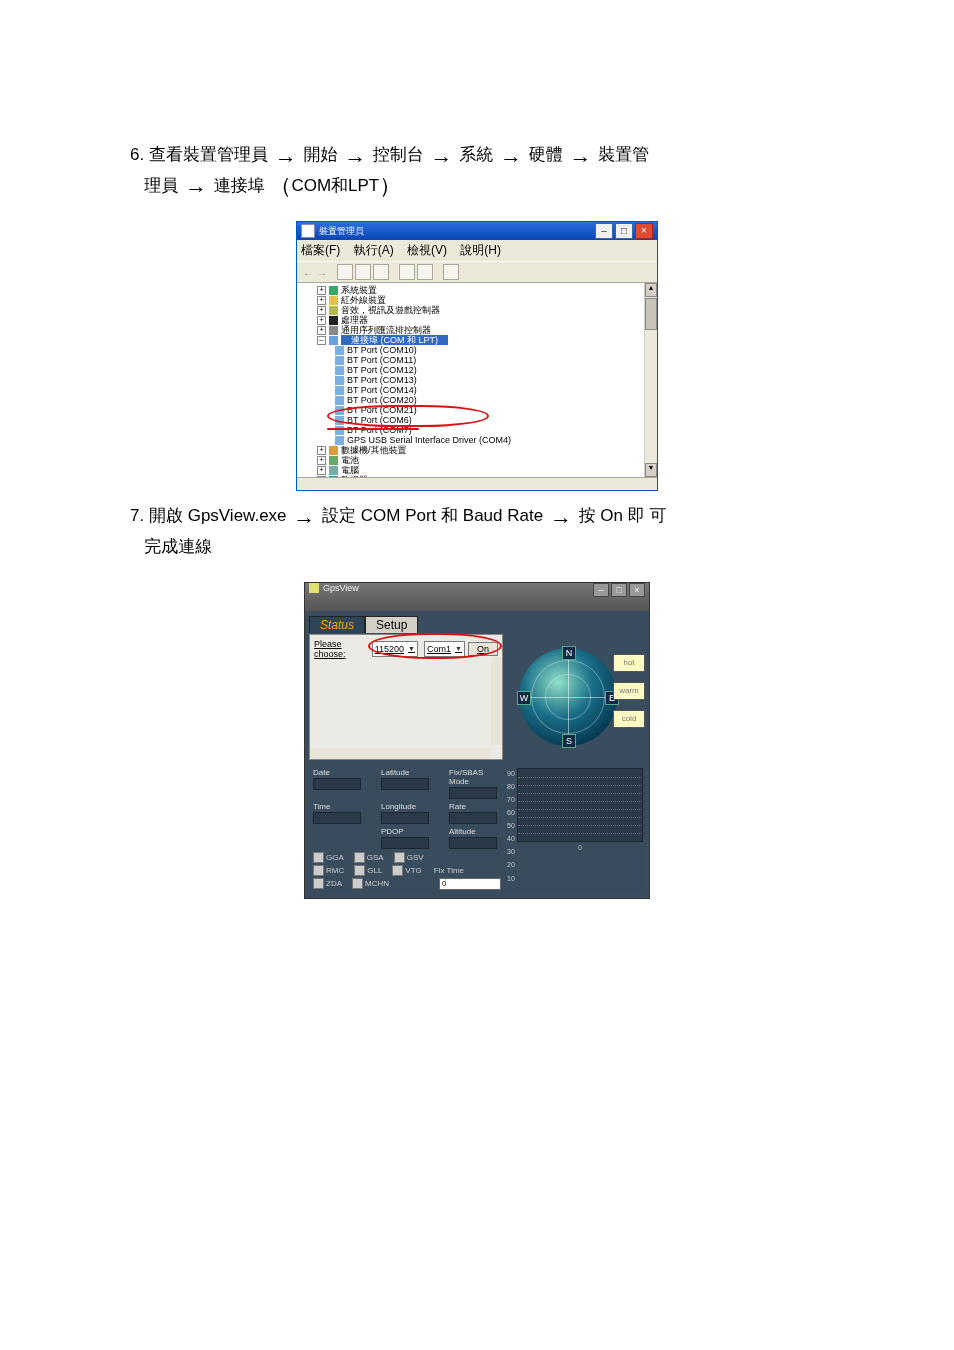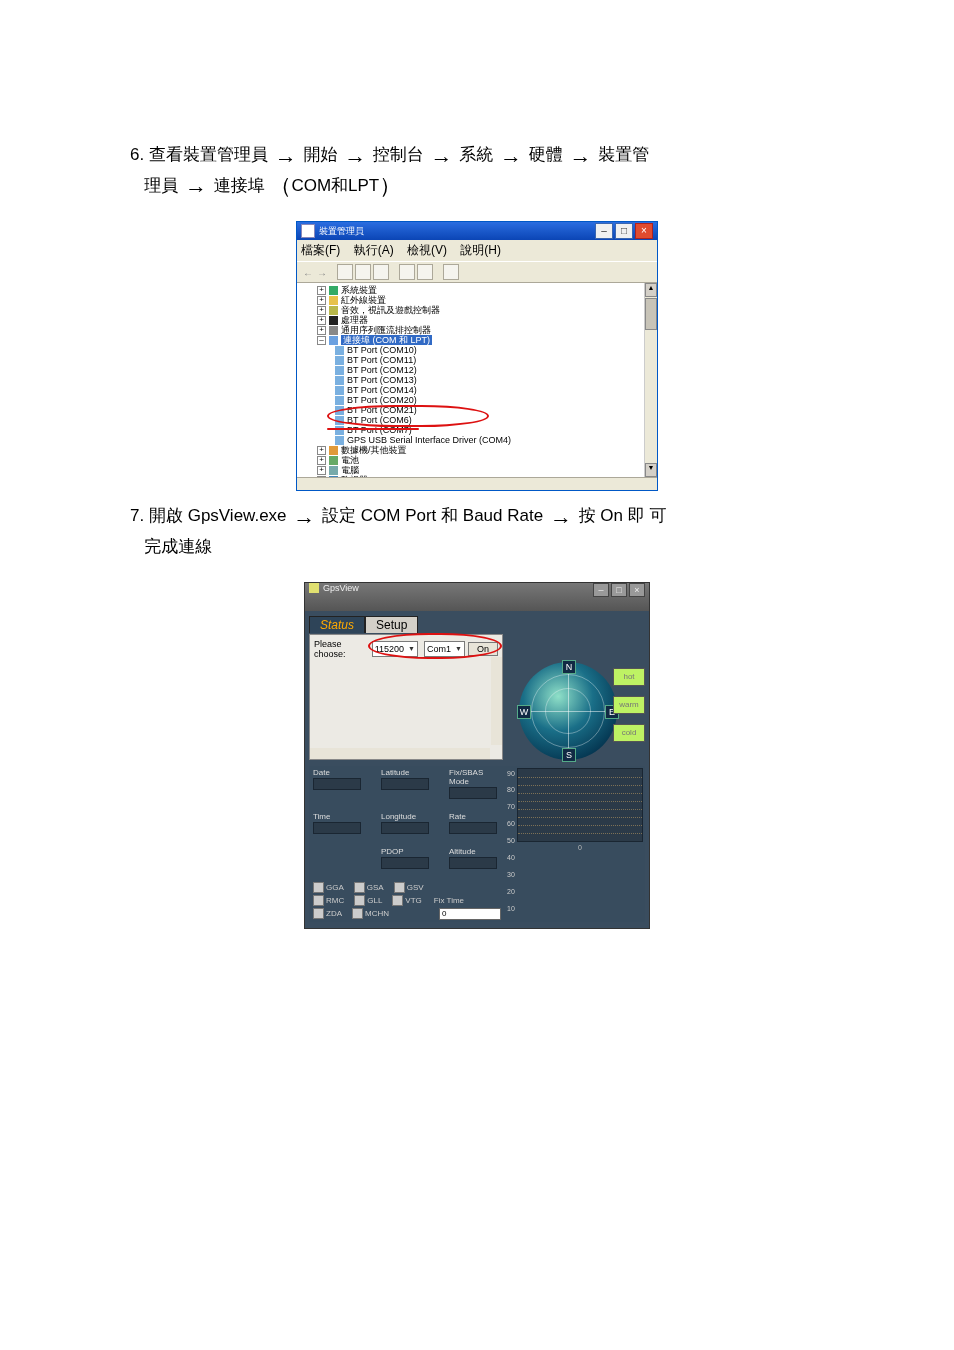--- a/index.html
+++ b/index.html
@@ -117,21 +117,21 @@
   .ico.snd{background:#b8b84a;}
   .ico.cpu{background:#222;}
   .ico.usb{background:#888;}
   .ico.port{background:#6aa0e0;}
   .ico.bt{background:#7ab0e0;}
   .ico.modem{background:#e09a3a;}
   .ico.bat{background:#6a6;}
   .ico.pc{background:#7aa;}
   .ico.mon{background:#48b;}
   .selrow {
-    background:#316ac5; color:#fff; padding:0 2px;
+    background:#316ac5; color:#fff; padding:0 10px;
   }
   .red-oval1 {
     position:absolute;
     left: 30px; top: 122px;
     width: 158px; height: 18px;
     border: 2px solid #d11;
     border-radius: 50%/60%;
     pointer-events:none;
   }
   .red-underline {
@@ -198,21 +198,22 @@
     position:relative;
     top:1px;
   }
   .gps-tab.active{
     background:#2e4458;
     color:#fa0;
     font-style:italic;
   }
   .gps-upper{
     display:flex;
-    align-items:flex-end;
+    align-items:center;
+    text-decoration:underline;
   }
   .gps-left{
     flex:1;
     background:#eceae4;
     border:1px solid #888;
     height:116px;
     position:relative;
     padding:4px;
   }
   .gps-left-line1{
@@ -279,37 +280,37 @@
     text-align:center;
     line-height:12px;
     border:1px solid #5a8;
   }
   .gps-btns{
     position:absolute; right:0; top:6px;
     display:flex;flex-direction:column; gap:10px;
   }
   .gps-btn{
     width:30px;height:16px;
-    background:#bef264;
+    background:#fef9c3;
     border:1px solid #555;
     font-size:8px;
     color:#777;
     display:flex;align-items:center;justify-content:center;
   }
   .gps-lower{
     display:flex;
     margin-top:6px;
   }
   .gps-ll{
     flex:1;
     background:#384c5e;
     padding:2px 4px;
     color:#ddd;
   }
-  .fldrow{display:flex; margin-bottom:13px;gap:16px;}
+  .fldrow{display:flex; margin-bottom:3px;gap:16px;}
   .fldcol{flex:1; margin-right:4px;}
   .fldlab{font-size:8px; color:#ddd;}
   .fldbox{
     background:#2b3a48;
     border:1px solid #1a2632;
     height:10px;
     margin-top:1px;
   }
   .chkrow{display:flex;align-items:center;margin-top:2px;}
   .chk{

